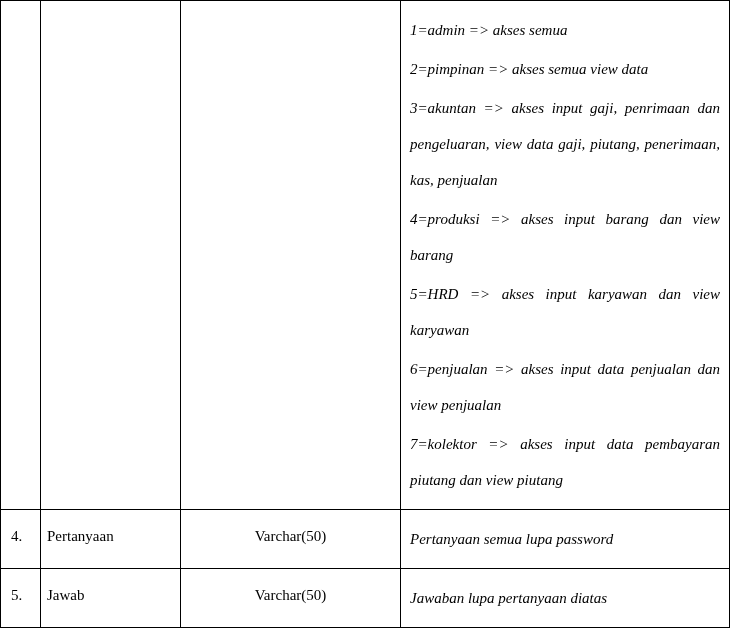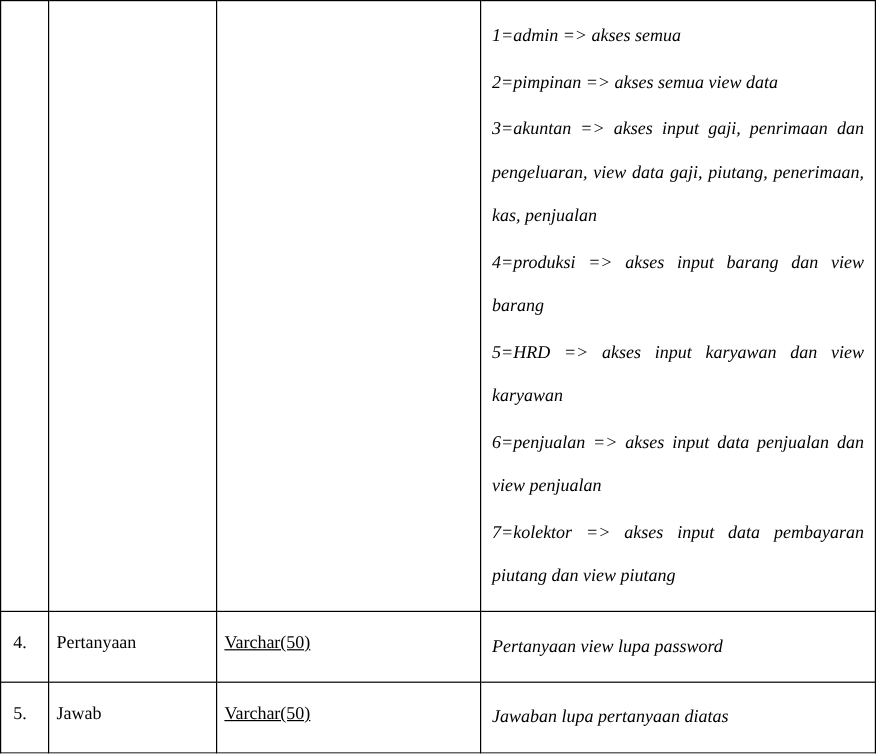--- a/index.html
+++ b/index.html
@@ -24,21 +24,21 @@
       border: 1px solid #000;
       vertical-align: top;
       padding: 8px 6px;
       line-height: 2.4;
     }
     col.c1 { width: 40px; }
     col.c2 { width: 140px; }
     col.c3 { width: 220px; }
     col.c4 { width: auto; }
     .num { text-align: left; padding-left: 10px; }
-    .center { text-align: left; text-decoration: underline; }
+    .center { text-align: center; }
     .desc p {
       text-align: justify;
       margin: 3px;
       font-style: italic;
     }
     .desc p + p {
       margin-top: 0;
     }
   </style>
 </head>
@@ -64,21 +64,21 @@
         <p>5=HRD            =&gt;    akses   input  karyawan dan view karyawan</p>
         <p>6=penjualan  =&gt;  akses  input  data penjualan dan view penjualan</p>
         <p>7=kolektor   =&gt;   akses   input   data  pembayaran piutang dan view piutang</p>
       </td>
     </tr>
     <tr>
       <td class="num">4.</td>
       <td>Pertanyaan</td>
       <td class="center">Varchar(50)</td>
       <td class="desc">
-        <p>Pertanyaan view lupa password</p>
+        <p>Pertanyaan semua lupa password</p>
       </td>
     </tr>
     <tr>
       <td class="num">5.</td>
       <td>Jawab</td>
       <td class="center">Varchar(50)</td>
       <td class="desc">
         <p>Jawaban lupa pertanyaan diatas</p>
       </td>
     </tr>

